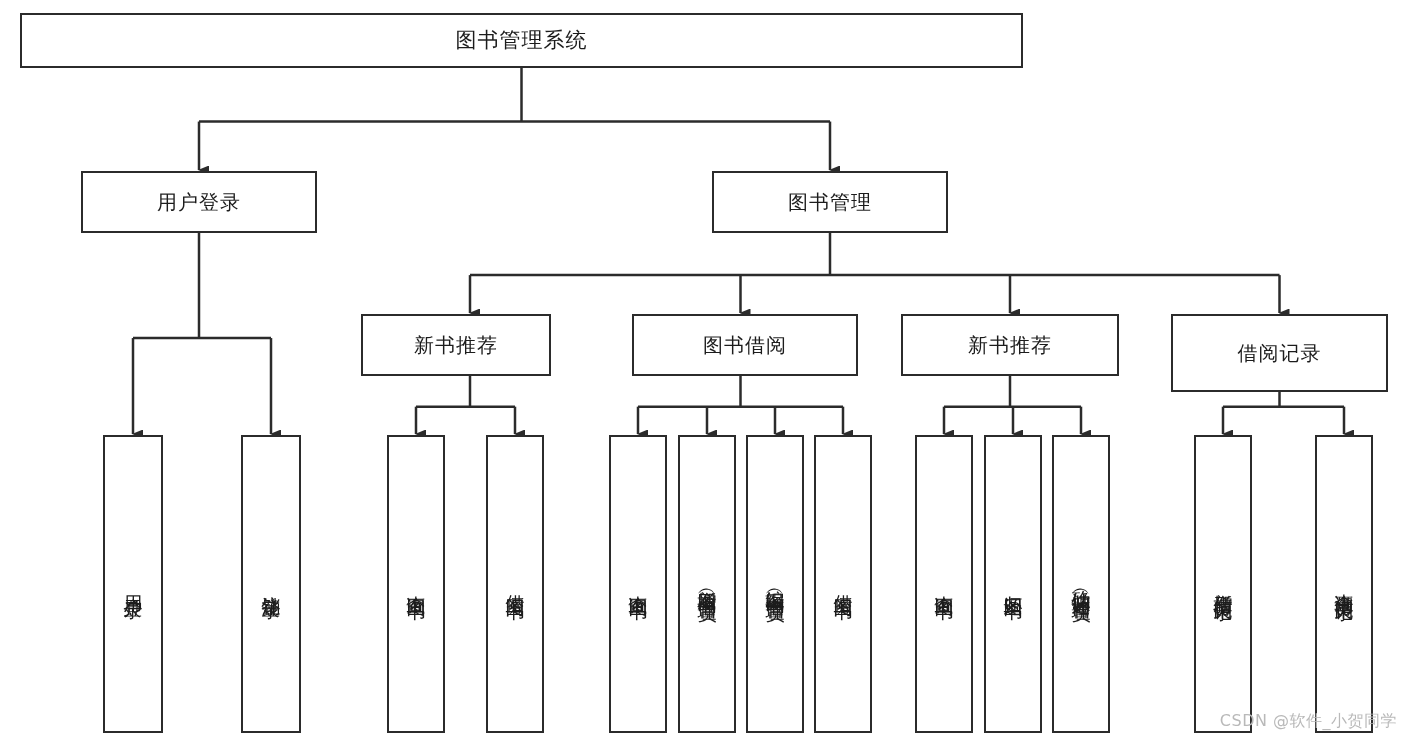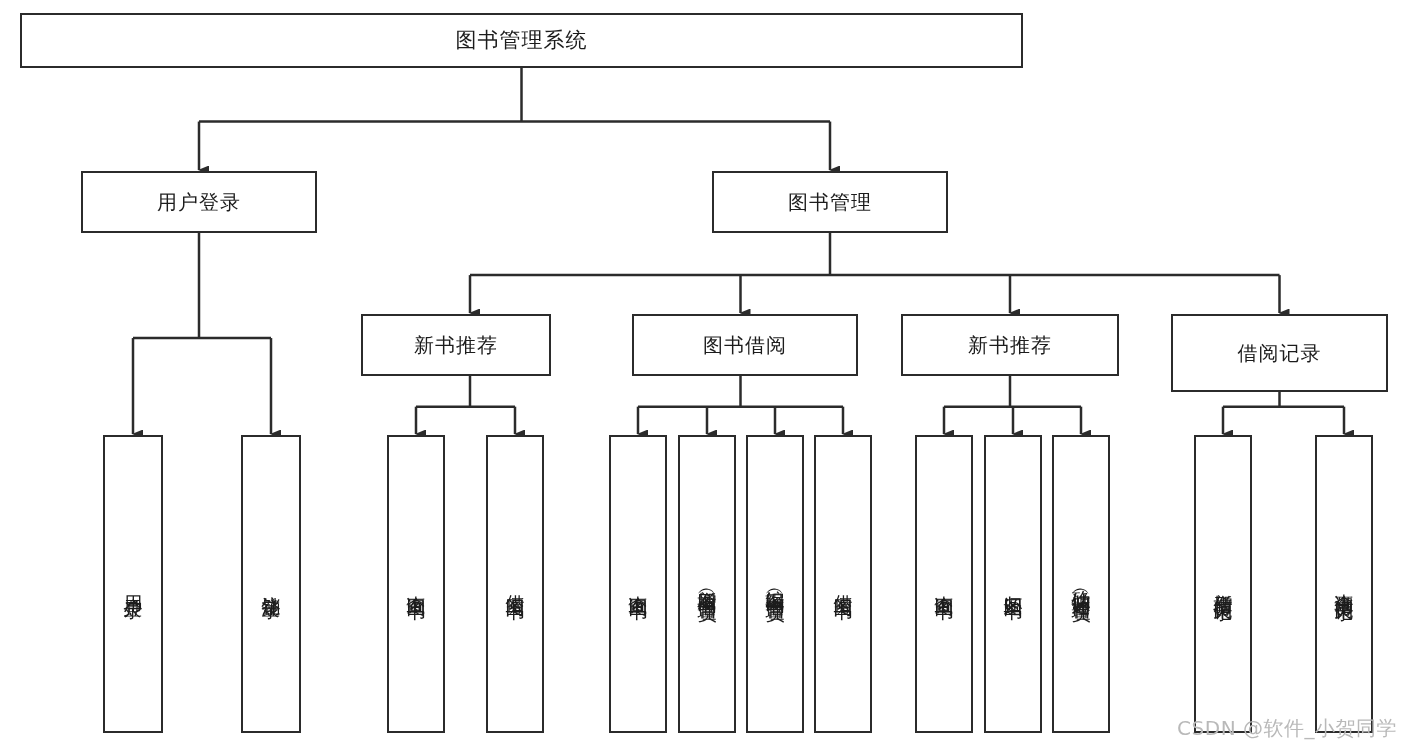--- a/index.html
+++ b/index.html
@@ -51,22 +51,22 @@
     letter-spacing: 2px;
     line-height: 1.05;
     white-space: nowrap;
   }
   .node.root .node-label {
     font-size: 21px;
   }
   #watermark {
     position: absolute;
     right: 8px;
-    bottom: 5px;
-    font-size: 20px;
+    bottom: 15px;
+    font-size: 16px;
     color: #b9b9b9;
     letter-spacing: 0.5px;
     z-index: 5;
     white-space: nowrap;
     font-family: "DejaVu Sans", "Liberation Sans", sans-serif;
   }
 </style>
 </head>
 <body>
 

